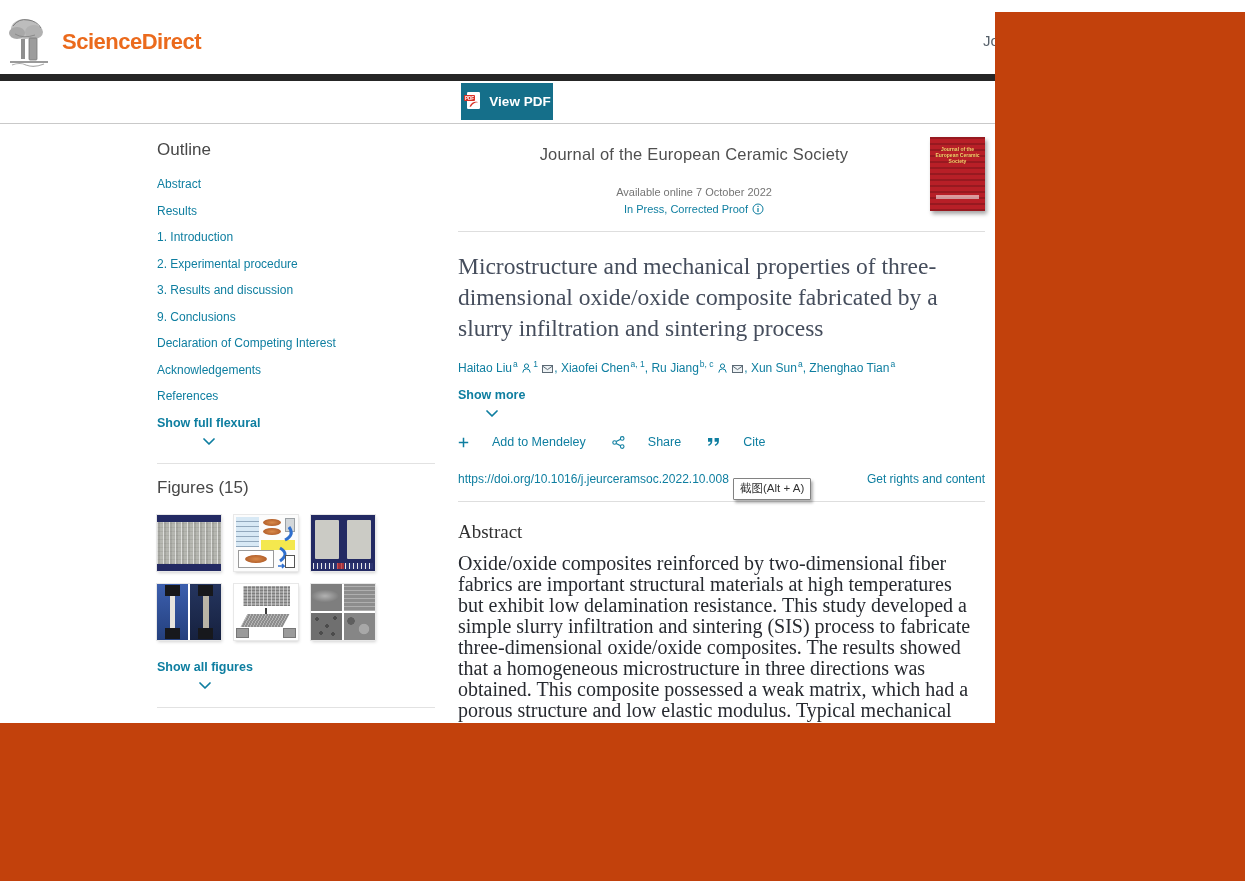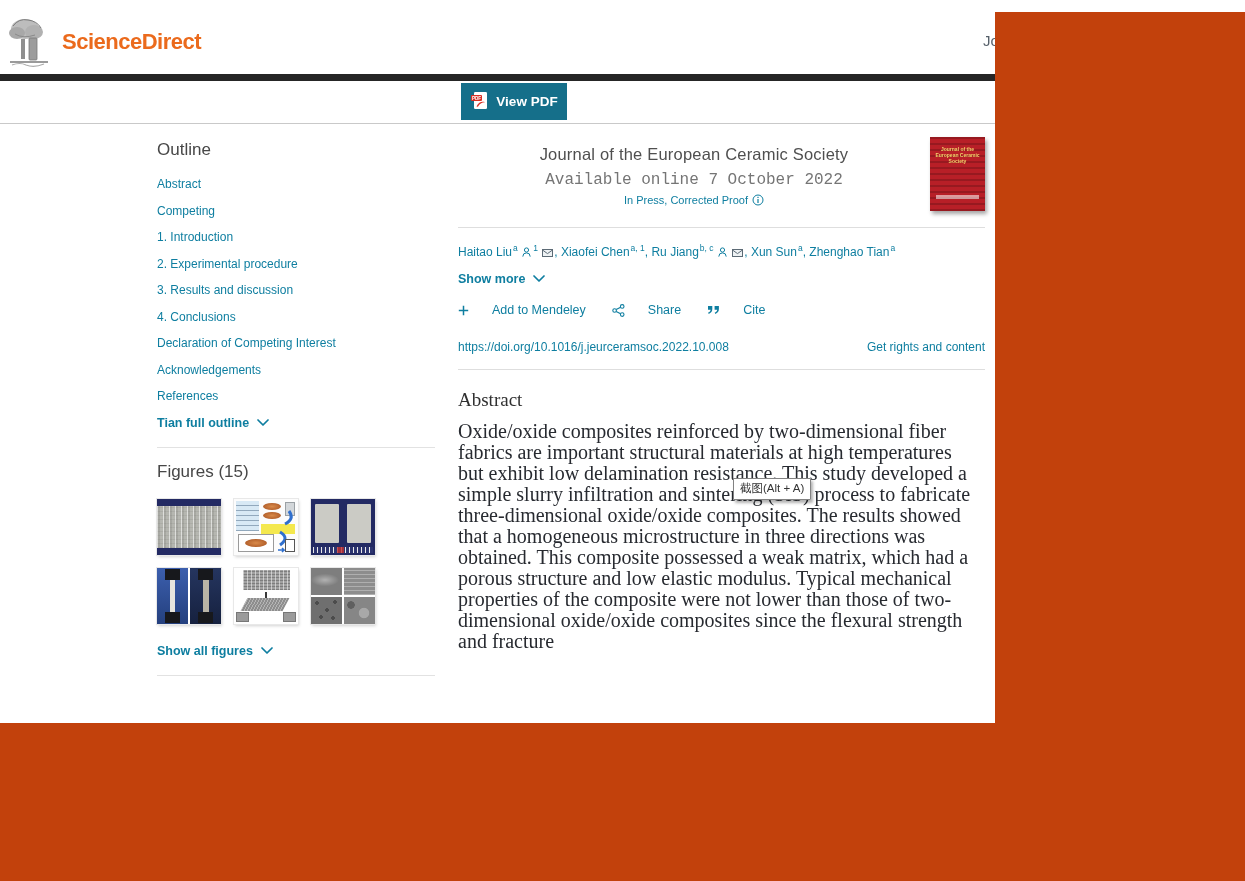--- a/index.html
+++ b/index.html
@@ -8,30 +8,30 @@
   #canvas { position:absolute; left:0; top:12px; width:1245px; height:881px; background:#c2410c; overflow:hidden; }
   .page { position:absolute; left:0; top:0; width:995px; height:711px; background:#fff; overflow:hidden; }
 
   
   .site-header { position:relative; height:62px; background:#fff; }
   .elsevier-logo { position:absolute; left:8px; top:5px; width:42px; height:52px; }
   .brand { position:absolute; left:62px; top:17px; font-size:22px; font-weight:700; color:#eb6a1c; letter-spacing:-0.5px; }
   .nav-truncated { position:absolute; left:983px; top:20px; font-size:15px; color:#56606a; white-space:nowrap; }
   .dark-bar { height:7px; width:995px; background:#262626; }
   .pdf-strip { position:relative; height:43px; border-bottom:1px solid #c9c9c9; background:#fff; }
-  .view-pdf-btn { position:absolute; left:461px; top:2px; width:106px; height:37px; background:#156f8a; color:#fff;
+  .view-pdf-btn { position:absolute; left:461px; top:2px; width:92px; height:37px; background:#156f8a; color:#fff;
     display:flex; align-items:center; justify-content:center; gap:7px; font-size:13.5px; font-weight:700; border:none; cursor:pointer; }
 
   
   .sidebar { position:absolute; left:157px; top:128px; width:278px; }
   .side-heading { font-size:17px; font-weight:400; color:#474747; }
   .outline-list { list-style:none; margin-top:17px; }
   .outline-list li { margin-bottom:12.5px; }
   .tlink { color:#0e7ea0; font-size:12px; cursor:pointer; text-decoration:none; }
-  .show-toggle { margin-top:7px; display:flex; align-items:center; gap:8px; color:#0e7ea0; font-size:12.5px; font-weight:600; cursor:pointer; background:none; border:none; }
+  .show-toggle { margin-top:7px; display:flex; align-items:center; gap:8px; color:#0e7ea0; font-size:12.5px; font-weight:600; cursor:pointer; background:none; border:none;flex-direction:column; }
   .side-divider { border:none; border-top:1px solid #e2e2e2; margin:17px 0 0 0; }
   .figures-heading { margin-top:14px; font-size:17px; font-weight:400; color:#474747; }
   .fig-grid { margin-top:17px; display:grid; grid-template-columns:repeat(3,64px); grid-gap:13px 13px; }
   .thumb { width:64px; height:56px; position:relative; overflow:hidden; background:#fff; box-shadow:0 0 0 1px #e8e8e8, 1px 2px 3px rgba(0,0,0,0.18); cursor:pointer; }
 
   
   .t1 { background:#b6b7b1; }
   .t1 .bar { position:absolute; left:0; width:100%; height:7px; background:#232a63; }
   .t1 .bar.b { bottom:0; top:auto; }
   .t1 .weave { position:absolute; left:0; top:7px; right:0; bottom:7px;
@@ -84,21 +84,21 @@
   .t6 .c4 { right:0; bottom:0; background:#868686; background-image:radial-gradient(circle 8px at 20px 16px, #a8a8a8 60%, transparent 70%), radial-gradient(circle 5px at 7px 8px, #5f5f5f 70%, transparent 80%); }
 
   
   .article { position:absolute; left:458px; top:122px; width:527px; }
   .journal-header { position:relative; display:flex; padding-bottom:16px; border-bottom:1px solid #dedede; min-height:84px; }
   .ecers-logo { width:78px; padding-top:22px; font-weight:700; font-size:25px; letter-spacing:-1px; color:#1c1c1c; white-space:nowrap; cursor:pointer; }
   .ecers-logo .or { color:#f07d12; }
   .ecers-logo .wave { font-family:"DejaVu Sans",sans-serif; font-size:21px; vertical-align:1px; letter-spacing:-2px; }
   .journal-meta { flex:1; text-align:center; padding-top:11px; }
   .journal-name { font-size:16.5px; color:#4f4f4f; font-weight:400; letter-spacing:0.2px; cursor:pointer; }
-  .available-online { margin-top:7px; font-size:16px; color:#757575;font-family:Liberation Mono, monospace; }
+  .available-online { margin-top:22px; font-size:11px; color:#757575; }
   .in-press { margin-top:5px; font-size:11px; color:#0e7ea0; display:flex; align-items:center; justify-content:center; gap:4px; cursor:pointer; }
   .cover { width:55px; height:74px; margin-top:3px; position:relative; background:#b81f27;
     background-image:repeating-linear-gradient(0deg, rgba(0,0,0,0.18) 0 2px, transparent 2px 6px); box-shadow:2px 3px 4px rgba(0,0,0,0.35); cursor:pointer; }
   .cover .cov-title { position:absolute; left:3px; right:3px; top:9px; font-size:5px; line-height:6px; color:#f3d36b; text-align:center; font-weight:700; }
   .cover .cov-band { position:absolute; left:6px; right:6px; bottom:12px; height:4px; background:rgba(255,255,255,0.55); }
 
   .article-title { margin-top:19px; font-family:"Liberation Serif","DejaVu Serif",serif; font-weight:400; font-size:23.5px; line-height:31px; color:#454d5c; }
   .authors { margin-top:15px; font-size:12px; color:#0e7ea0; }
   .authors sup { font-size:8.5px; color:#0e7ea0; margin-left:1px; }
   .authors .a-name { cursor:pointer; }
@@ -153,31 +153,31 @@
           </svg>
         </span>
         <span>View PDF</span>
       </button>
     </div>
 
     <aside class="sidebar">
       <h2 class="side-heading">Outline</h2>
       <ul class="outline-list">
         <li class="tlink">Abstract</li>
-        <li class="tlink">Competing</li>
+        <li class="tlink">Results</li>
         <li class="tlink">1. Introduction</li>
         <li class="tlink">2. Experimental procedure</li>
         <li class="tlink">3. Results and discussion</li>
-        <li class="tlink">4. Conclusions</li>
+        <li class="tlink">9. Conclusions</li>
         <li class="tlink">Declaration of Competing Interest</li>
         <li class="tlink">Acknowledgements</li>
         <li class="tlink">References</li>
       </ul>
       <button class="show-toggle">
-        <span>Tian full outline</span>
+        <span>Show full flexural</span>
         <svg width="12" height="8" viewBox="0 0 12 8">
             <path d="M1 1 L6 6 L11 1" stroke="#0e7ea0" stroke-width="1.7" fill="none" stroke-linecap="round" stroke-linejoin="round"></path>
           </svg>
       </button>
 
       <hr class="side-divider">
 
       <h2 class="figures-heading">Figures (15)</h2>
       <div class="fig-grid">
         <div class="thumb t1">
@@ -256,20 +256,21 @@
               <rect x="5.4" y="2.8" width="1.2" height="1.2" fill="#0e7ea0"></rect>
             </svg>
           </div>
         </div>
         <div class="cover">
           <div class="cov-title">Journal of the European Ceramic Society</div>
           <div class="cov-band"></div>
         </div>
       </div>
 
+      <h1 class="article-title">Microstructure and mechanical properties of three-dimensional oxide/oxide composite fabricated by a slurry infiltration and sintering process</h1>
 
       <div class="authors">
         <span>
           <span class="a-name">Haitao Liu</span><sup>a</sup>
           <svg width="9" height="10" viewBox="0 0 9 10">
               <circle cx="4.5" cy="3" r="2.1" stroke="#0e7ea0" stroke-width="1" fill="none"></circle>
               <path d="M0.8 9.6 a3.7 3.7 0 0 1 7.4 0" stroke="#0e7ea0" stroke-width="1" fill="none"></path>
             </svg><sup>1</sup>
           <svg width="11" height="8" viewBox="0 0 11 8">
               <rect x="0.5" y="0.5" width="10" height="7" stroke="#5c6a75" fill="#eef2f4" stroke-width="1"></rect>

